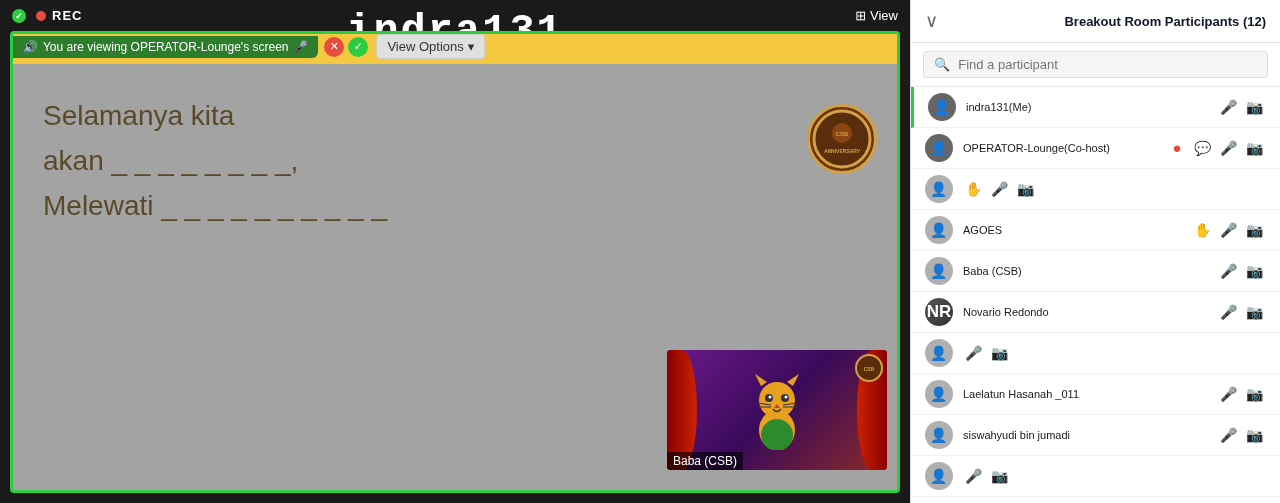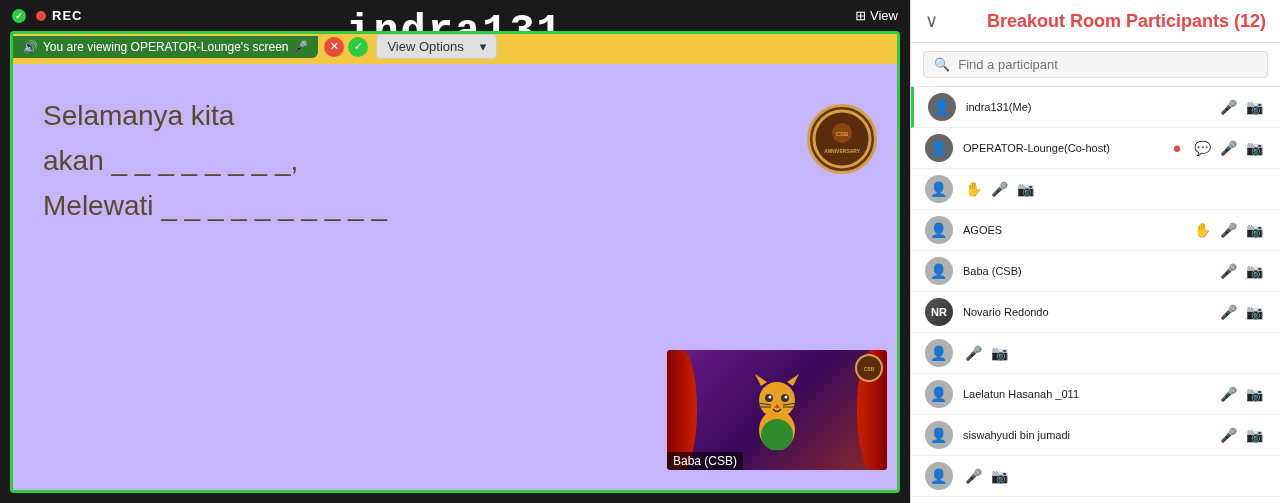--- a/index.html
+++ b/index.html
@@ -170,33 +170,33 @@
 
     .view-options-btn {
       background: #e0e0e0;
       border: 1px solid #ccc;
       border-radius: 4px;
       padding: 4px 10px;
       font-size: 13px;
       cursor: pointer;
       display: flex;
       align-items: center;
-      gap: 16px;
+      gap: 4px;
       margin-left: 8px;
       color: #333;
     }
 
     
     .slide-content {
       position: absolute;
       top: 30px;
       left: 0;
       right: 0;
       bottom: 0;
-      background: #c4b5fd;
+      background: #a3a3a3;
       display: flex;
       align-items: flex-start;
       padding: 30px 30px;
     }
 
     .slide-text {
       color: #5a4a2a;
       font-size: 28px;
       font-weight: normal;
       line-height: 1.6;
@@ -287,23 +287,23 @@
 
     .sidebar-header {
       display: flex;
       align-items: center;
       justify-content: space-between;
       padding: 10px 14px;
       border-bottom: 1px solid #e0e0e0;
     }
 
     .sidebar-title {
-      font-size: 18px;
+      font-size: 13px;
       font-weight: 600;
-      color: #ef4444;
+      color: #0f172a;
       text-align: right;
     }
 
     .sidebar-collapse {
       color: #666;
       font-size: 18px;
       cursor: pointer;
       background: none;
       border: none;
     }
@@ -405,21 +405,21 @@
 
     .avatar-novario {
       width: 28px;
       height: 28px;
       border-radius: 50%;
       background: linear-gradient(135deg, #555, #333);
       display: flex;
       align-items: center;
       justify-content: center;
       color: white;
-      font-size: 11px;
+      font-size: 17px;
       font-weight: bold;
       flex-shrink: 0;
     }
   </style>
 </head>
 <body>
 
 <div class="main-area">
 
   <div class="top-bar">

